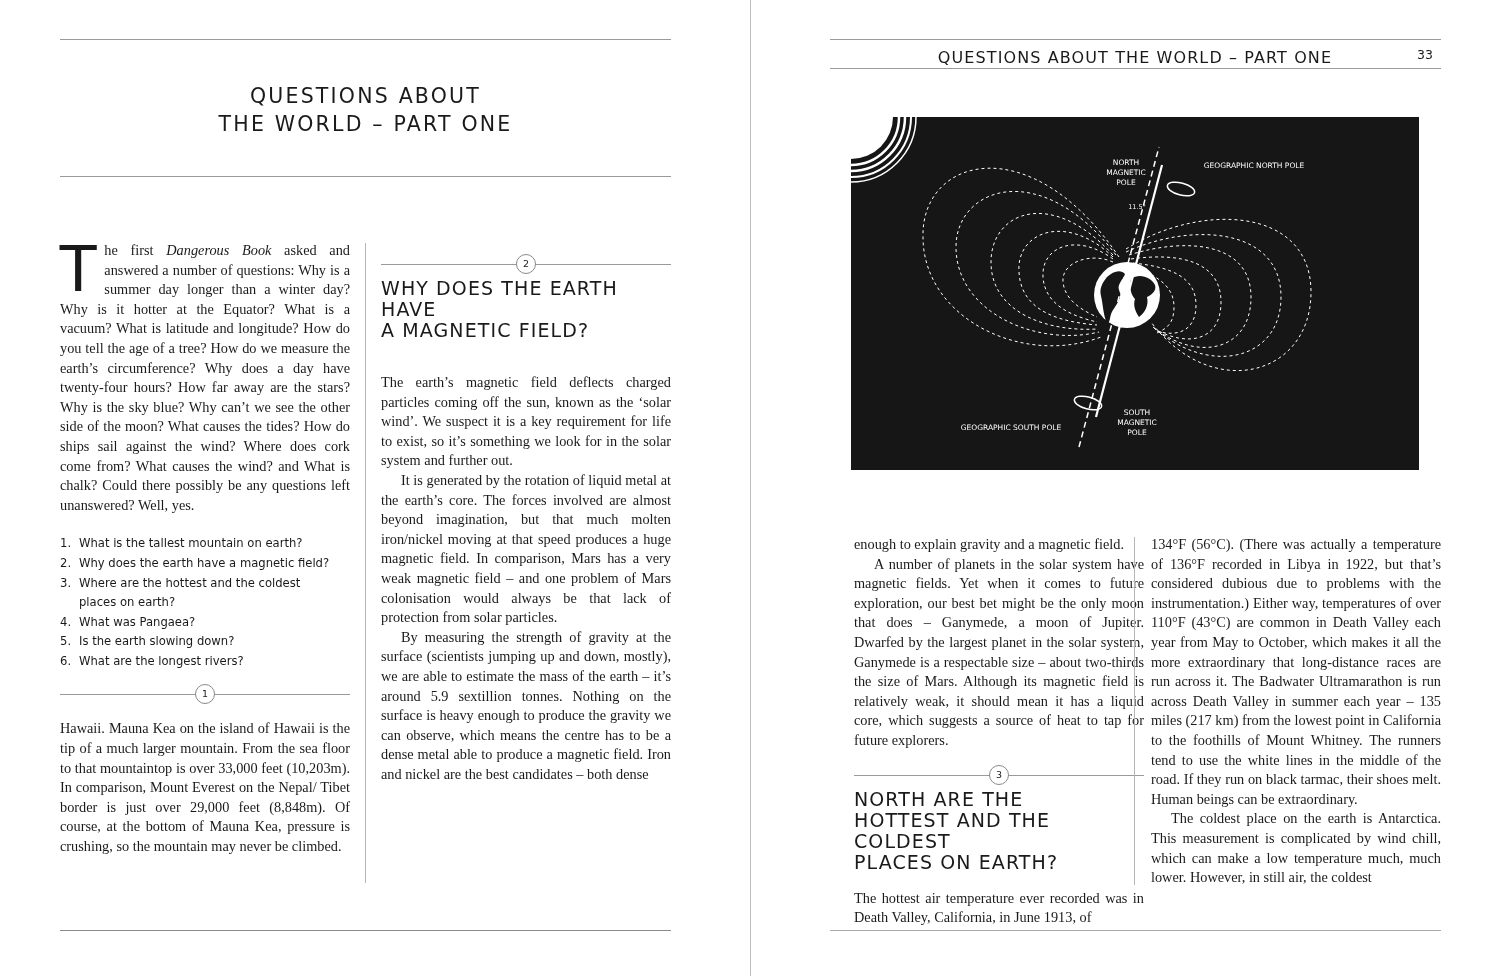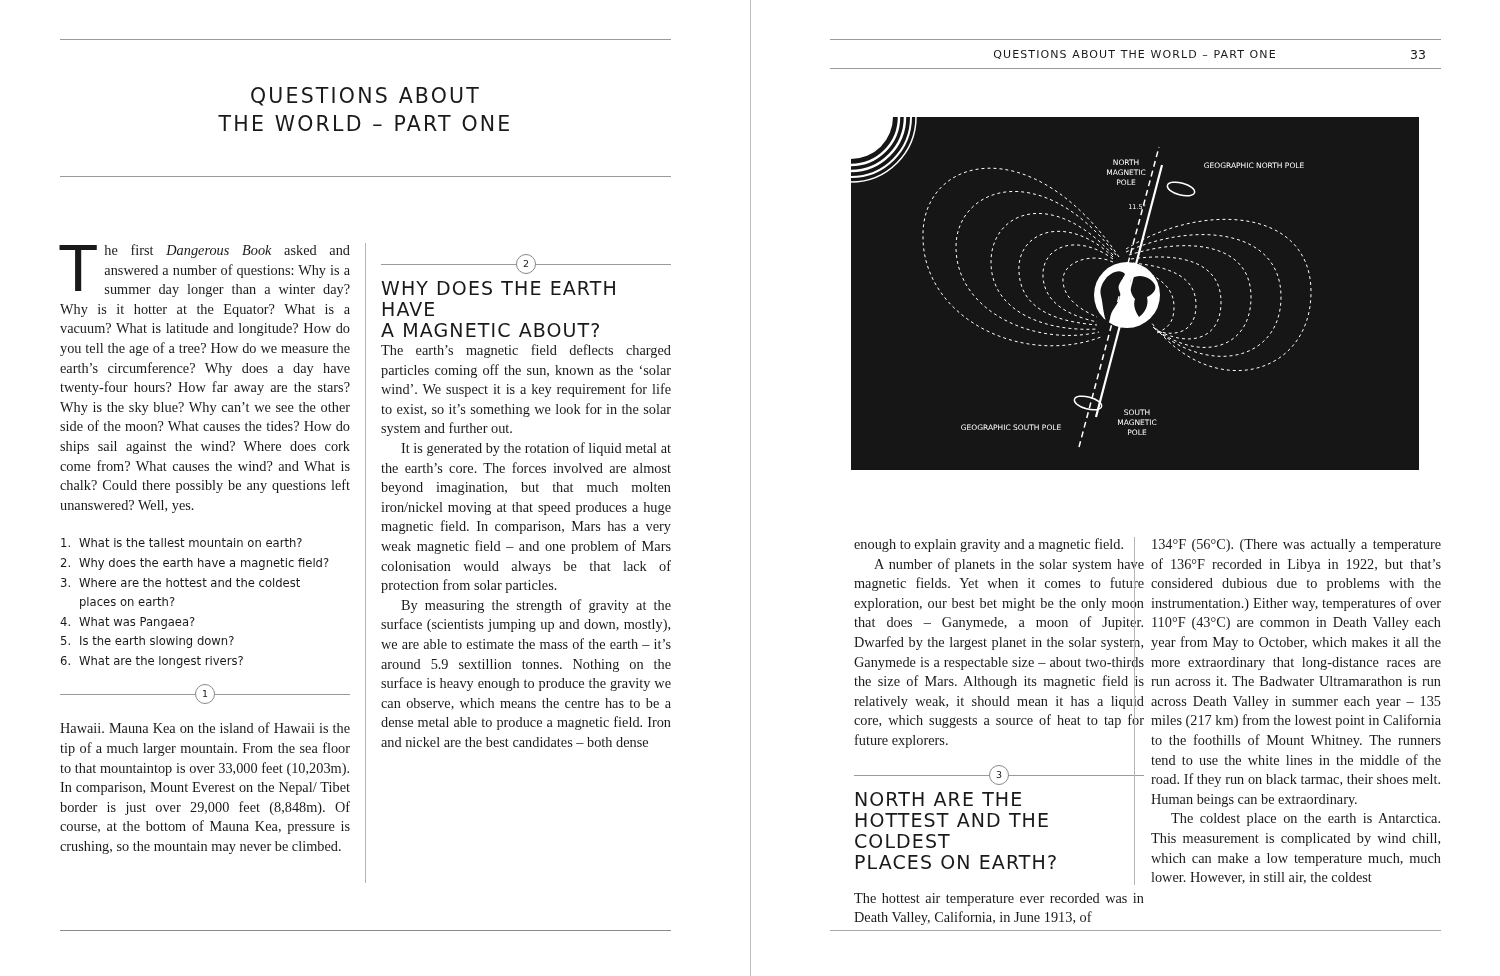--- a/index.html
+++ b/index.html
@@ -5,22 +5,22 @@
   html, body { margin:0; padding:0; background:#fff; }
   body { width:1500px; height:976px; position:relative; overflow:hidden; color:#1a1a1a; }
   .serif { font-family: "Liberation Serif", "DejaVu Serif", serif; }
   .sans { font-family: "DejaVu Sans", "Liberation Sans", sans-serif; }
   .rule { position:absolute; height:1px; background:#9a9a9a; }
   .gutter { position:absolute; left:750px; top:0; width:1px; height:976px; background:#bdbdbd; }
   .coldiv { position:absolute; width:1px; background:#b5b5b5; }
   .chapter-title { position:absolute; left:60px; width:611px; top:82px; text-align:center;
     font-size:20.5px; letter-spacing:2.2px; line-height:28px; font-weight:normal; color:#1a1a1a; }
   .running-head { position:absolute; left:830px; width:610px; top:46px; height:18px; }
-  .running-head .title { position:absolute; left:0; right:0; text-align:center; font-size:11px; letter-spacing:1.1px; top:2px; }
-  .running-head .pnum { position:absolute; right:14px; top:1px; font-size:12.5px; }
+  .running-head .title { position:absolute; left:0; right:0; text-align:center; font-size:16px; letter-spacing:1.1px; top:2px; }
+  .running-head .pnum { position:absolute; right:7px; top:1px; font-size:12.5px; }
   .col { position:absolute; font-size:14.3px; line-height:19.6px; text-align:justify; }
   .col p { margin:0; }
   .col p.ind { text-indent:20px; }
   .col p.noind { text-indent:0; }
   .dropcap { float:left; font-size:66px; line-height:50px; margin:2px 6px 0 -2px; font-family:"Liberation Sans","DejaVu Sans",sans-serif; font-weight:200; }
   .qlist { list-style:none; margin:0; padding:0; font-size:11.6px; line-height:19.6px; }
   .qlist li { position:relative; padding-left:19px; }
   .qlist .n { position:absolute; left:0; }
   .sec-sep { position:relative; height:19px; margin:0; }
   .sec-sep .line { position:absolute; left:0; right:0; top:10px; height:1px; background:#9a9a9a; }
@@ -67,23 +67,23 @@
   <div class="coldiv" style="left:365px;top:243px;height:640px;"></div>
 
   <div class="col serif" style="left:381px;top:241px;width:290px;">
 
     <div class="sec-sep sans" style="margin-top:13px;">
       <div class="line"></div>
       <div class="circle">2</div>
     </div>
     <div class="sec-title sans" style="margin-top:5px;">
       <span>WHY DOES THE EARTH HAVE</span><br>
-      <span>A MAGNETIC ABOUT?</span>
+      <span>A MAGNETIC FIELD?</span>
     </div>
-    <p class="noind" style="margin-top:0;">The earth’s magnetic field deflects charged particles coming off the sun, known as the ‘solar wind’. We suspect it is a key requirement for life to exist, so it’s something we look for in the solar system and further out.</p>
+    <p class="noind" style="margin-top:32px;">The earth’s magnetic field deflects charged particles coming off the sun, known as the ‘solar wind’. We suspect it is a key requirement for life to exist, so it’s something we look for in the solar system and further out.</p>
     <p class="ind">It is generated by the rotation of liquid metal at the earth’s core. The forces involved are almost beyond imagination, but that much molten iron/nickel moving at that speed produces a huge magnetic field. In comparison, Mars has a very weak magnetic field – and one problem of Mars colonisation would always be that lack of protection from solar particles.</p>
     <p class="ind">By measuring the strength of gravity at the surface (scientists jumping up and down, mostly), we are able to estimate the mass of the earth – it’s around 5.9 sextillion tonnes. Nothing on the surface is heavy enough to produce the gravity we can observe, which means the centre has to be a dense metal able to produce a magnetic field. Iron and nickel are the best candidates – both dense</p>
   </div>
 
   <div class="rule" style="left:60px;top:930px;width:611px;background:#8a8a8a;"></div>
 </div>
 
 <div class="gutter"></div>
 
 <div>

